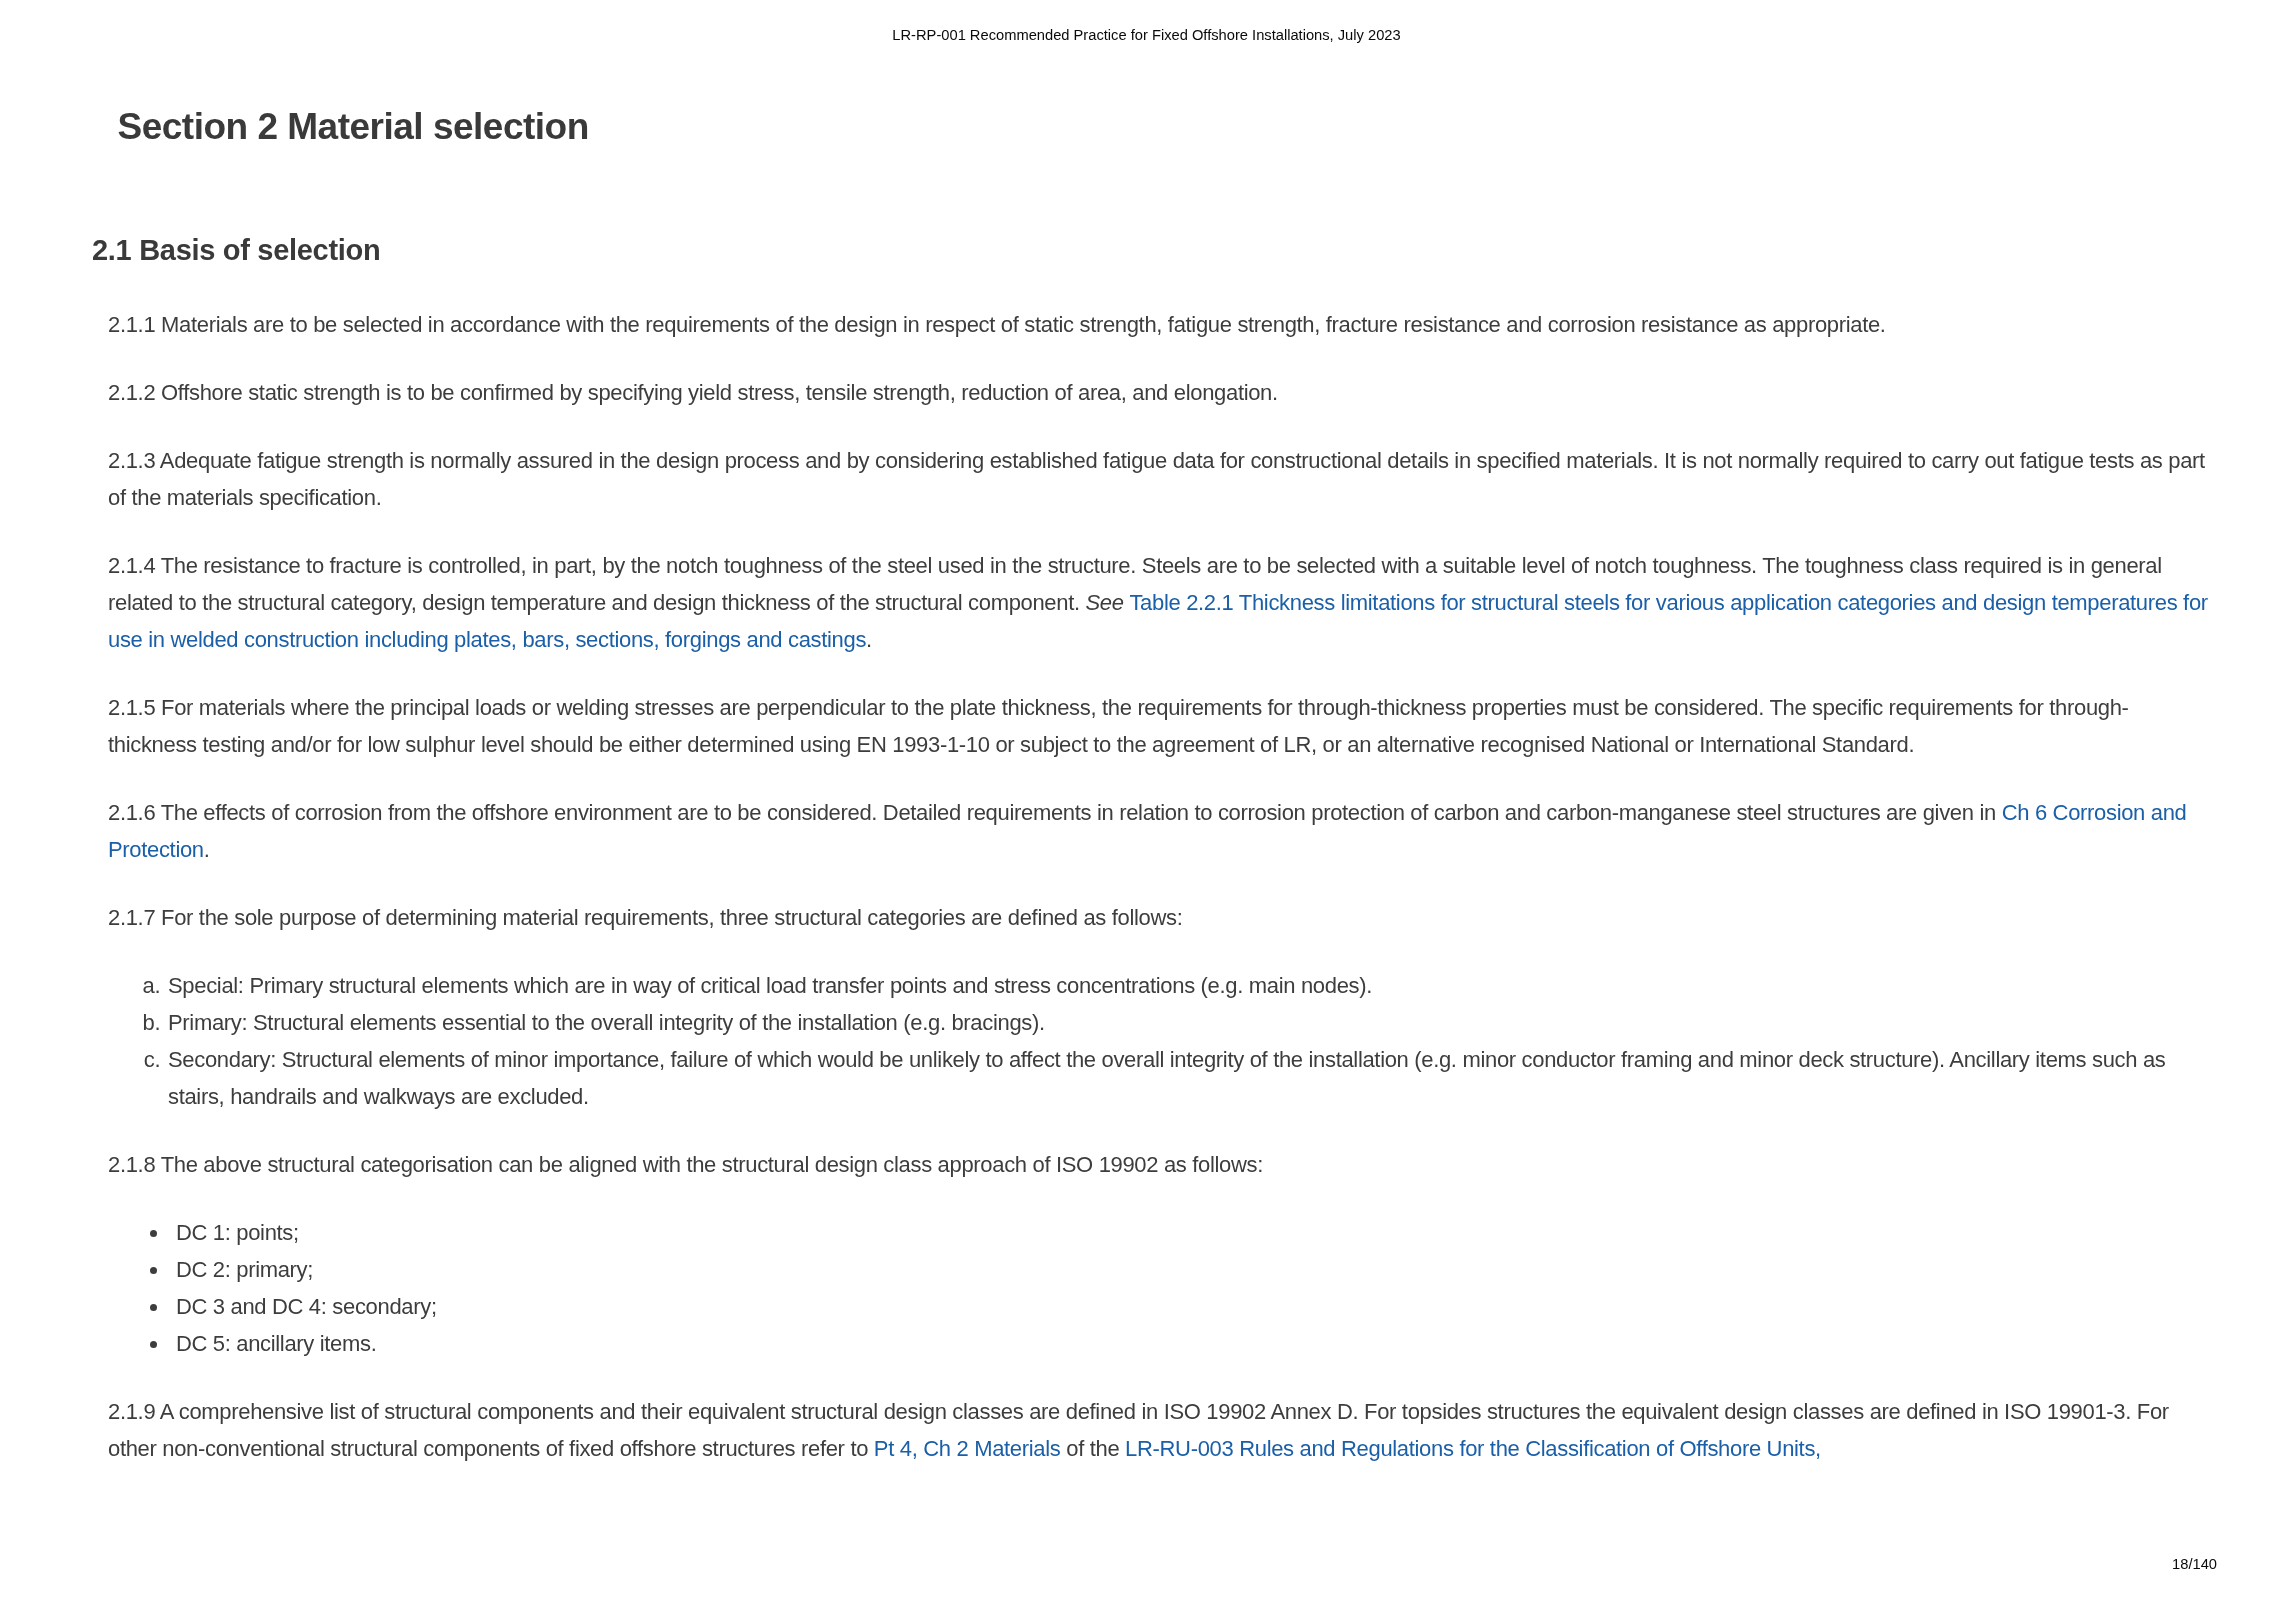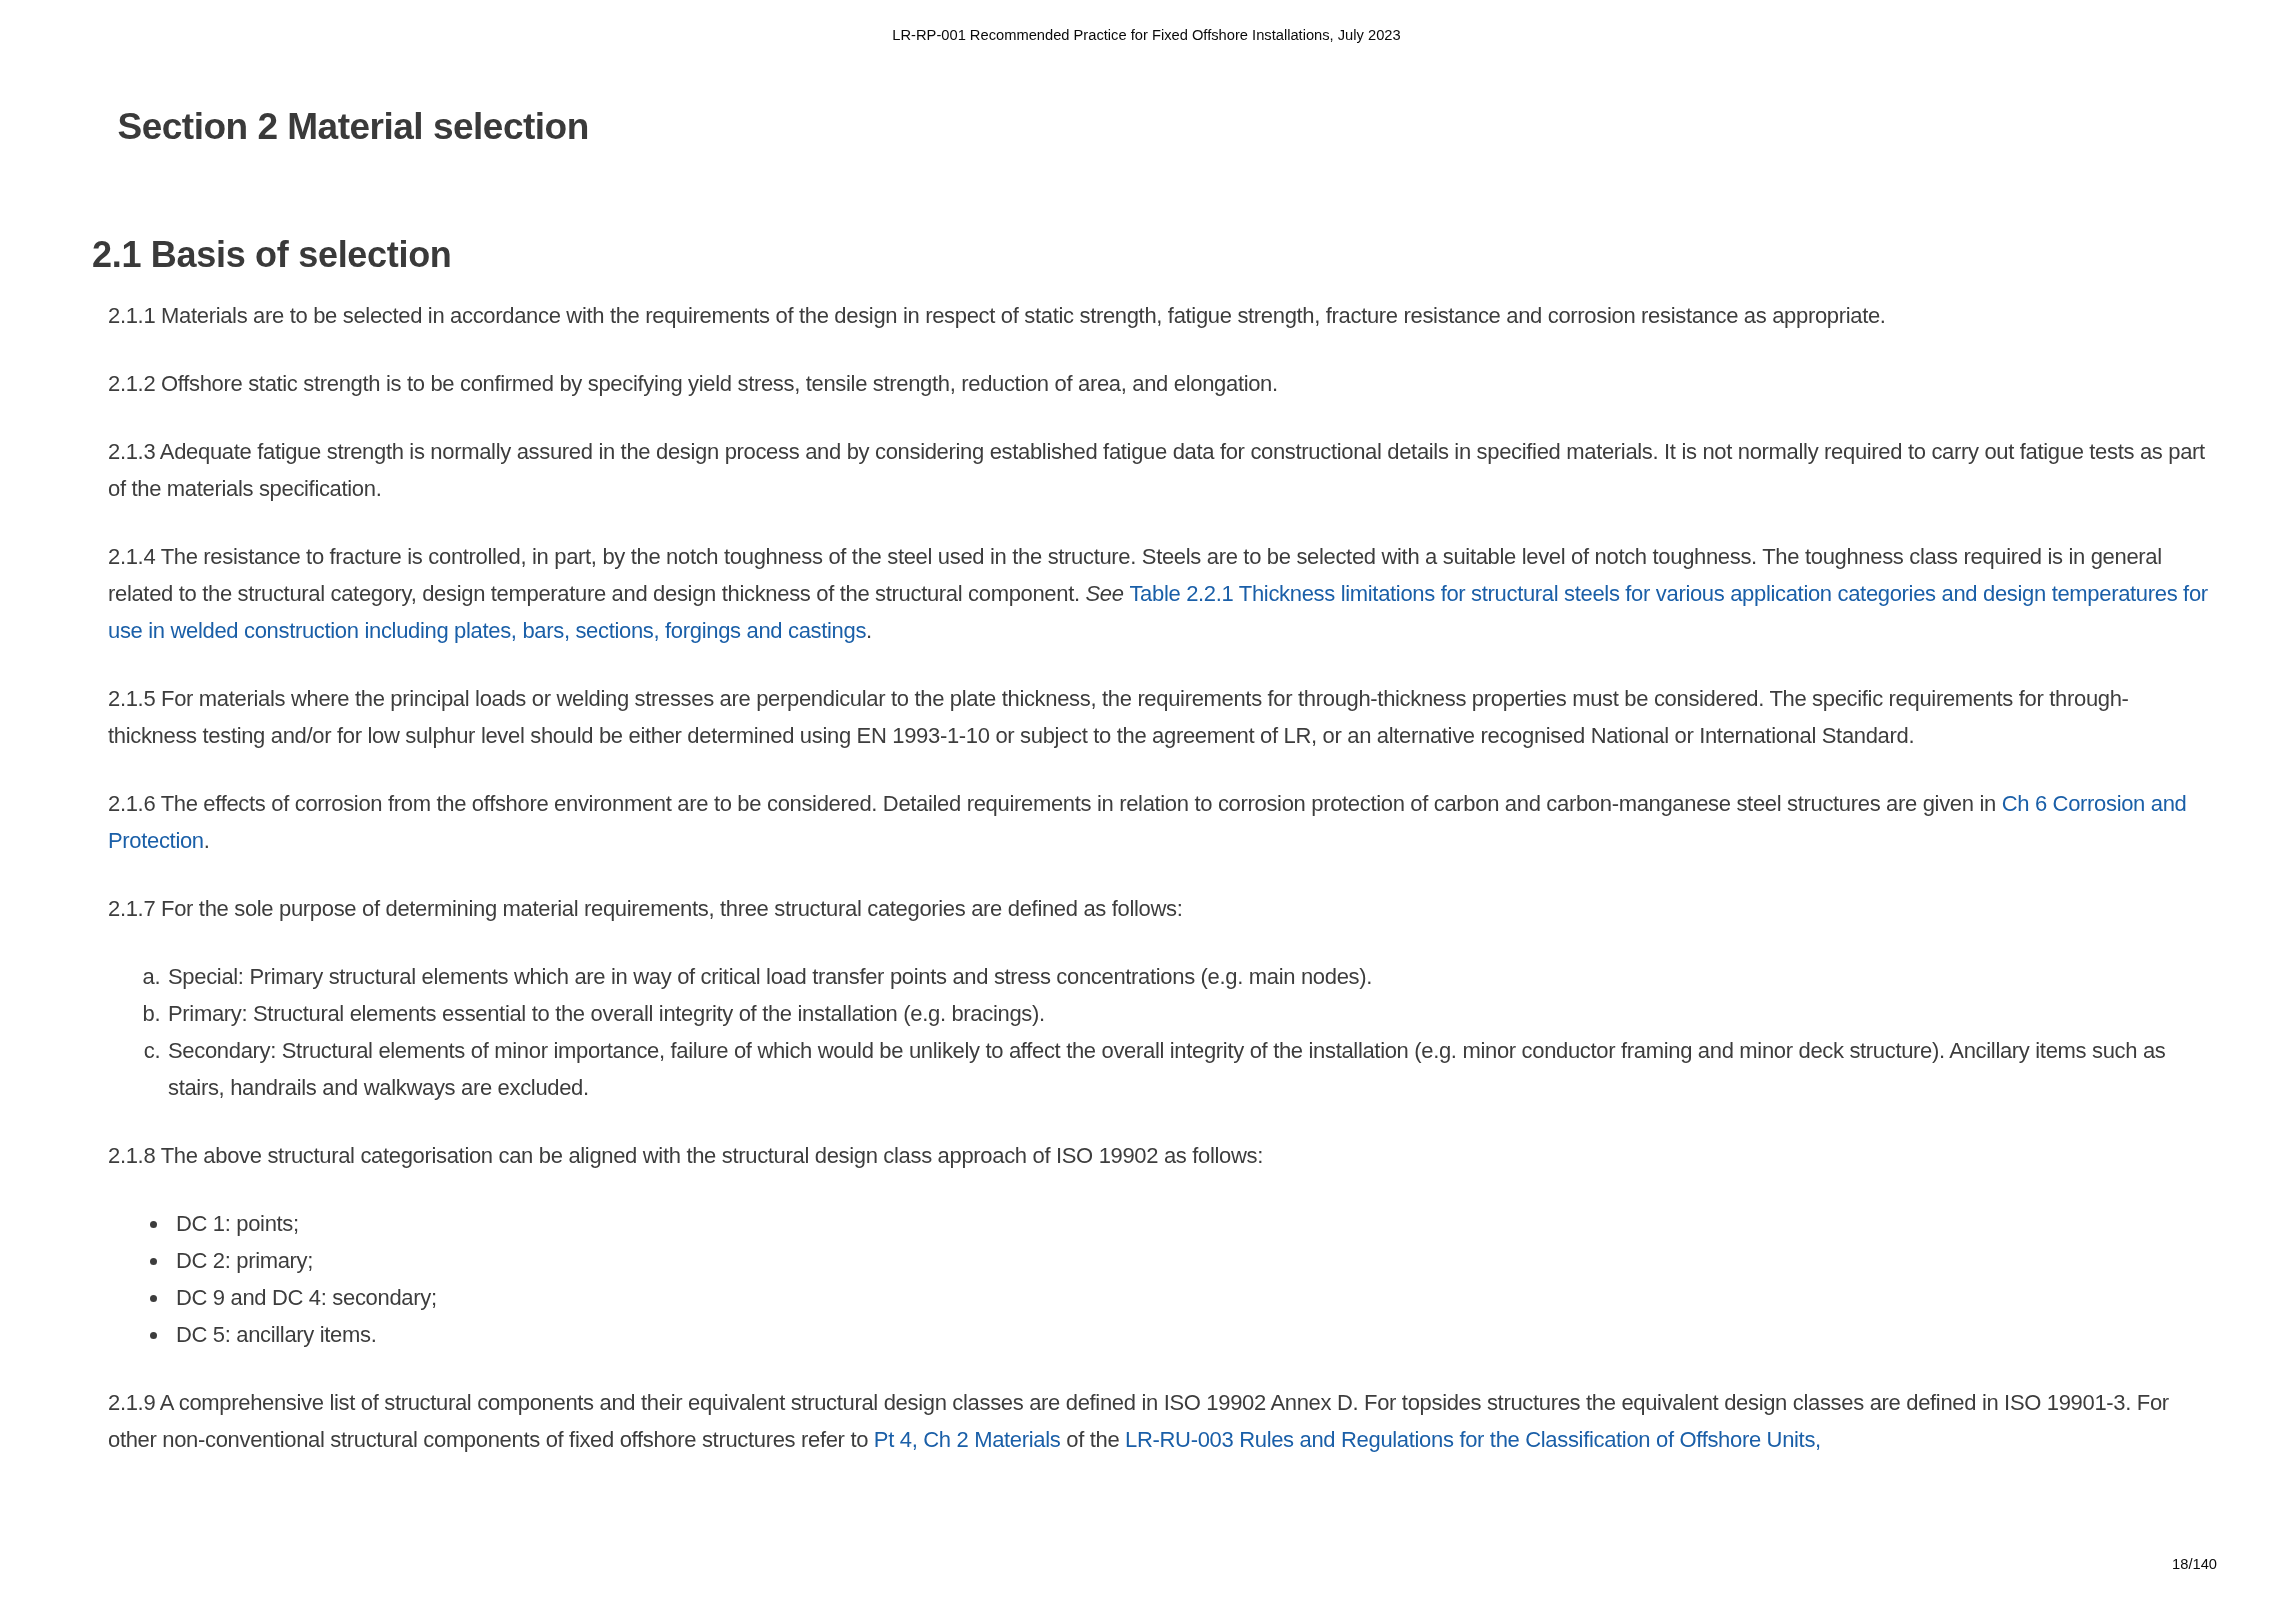--- a/index.html
+++ b/index.html
@@ -32,22 +32,22 @@
   .content { padding: 104px 76px 0 92px; }
   h1.section-title {
     margin: 0 0 0 25.5px;
     font-size: 37px;
     line-height: 1.25;
     font-weight: 700;
     color: #3a3a3a;
     letter-spacing: -0.5px;
   }
   h2.subsection-title {
-    margin: 82px 0 20px 0;
-    font-size: 36px;
+    margin: 82px 0 37px 0;
+    font-size: 29px;
     line-height: 1.25;
     font-weight: 700;
     color: #3a3a3a;
     letter-spacing: -0.3px;
   }
   p.body-para {
     margin: 0 0 31px 16px;
     font-size: 22px;
     line-height: 37px;
     letter-spacing: -0.015em;
@@ -108,21 +108,21 @@
       <li>Special: Primary structural elements which are in way of critical load transfer points and stress concentrations (e.g. main nodes).</li>
       <li>Primary: Structural elements essential to the overall integrity of the installation (e.g. bracings).</li>
       <li>Secondary: Structural elements of minor importance, failure of which would be unlikely to affect the overall integrity of the installation (e.g. minor conductor framing and minor deck structure). Ancillary items such as stairs, handrails and walkways are excluded.</li>
     </ol>
 
     <p class="body-para">2.1.8 The above structural categorisation can be aligned with the structural design class approach of ISO 19902 as follows:</p>
 
     <ul class="dc-list">
       <li>DC 1: points;</li>
       <li>DC 2: primary;</li>
-      <li>DC 9 and DC 4: secondary;</li>
+      <li>DC 3 and DC 4: secondary;</li>
       <li>DC 5: ancillary items.</li>
     </ul>
 
     <p class="body-para"><span>2.1.9 A comprehensive list of structural components and their equivalent structural design classes are defined in ISO 19902 Annex D. For topsides structures the equivalent design classes are defined in ISO 19901-3. For other non-conventional structural components of fixed offshore structures refer to </span><a class="doc-link">Pt 4, Ch 2 Materials</a><span> of the </span><a class="doc-link">LR-RU-003 Rules and Regulations for the Classification of Offshore Units,</a></p>
 
   </div>
 
   <div class="doc-footer">18/140</div>
 
 </div>

